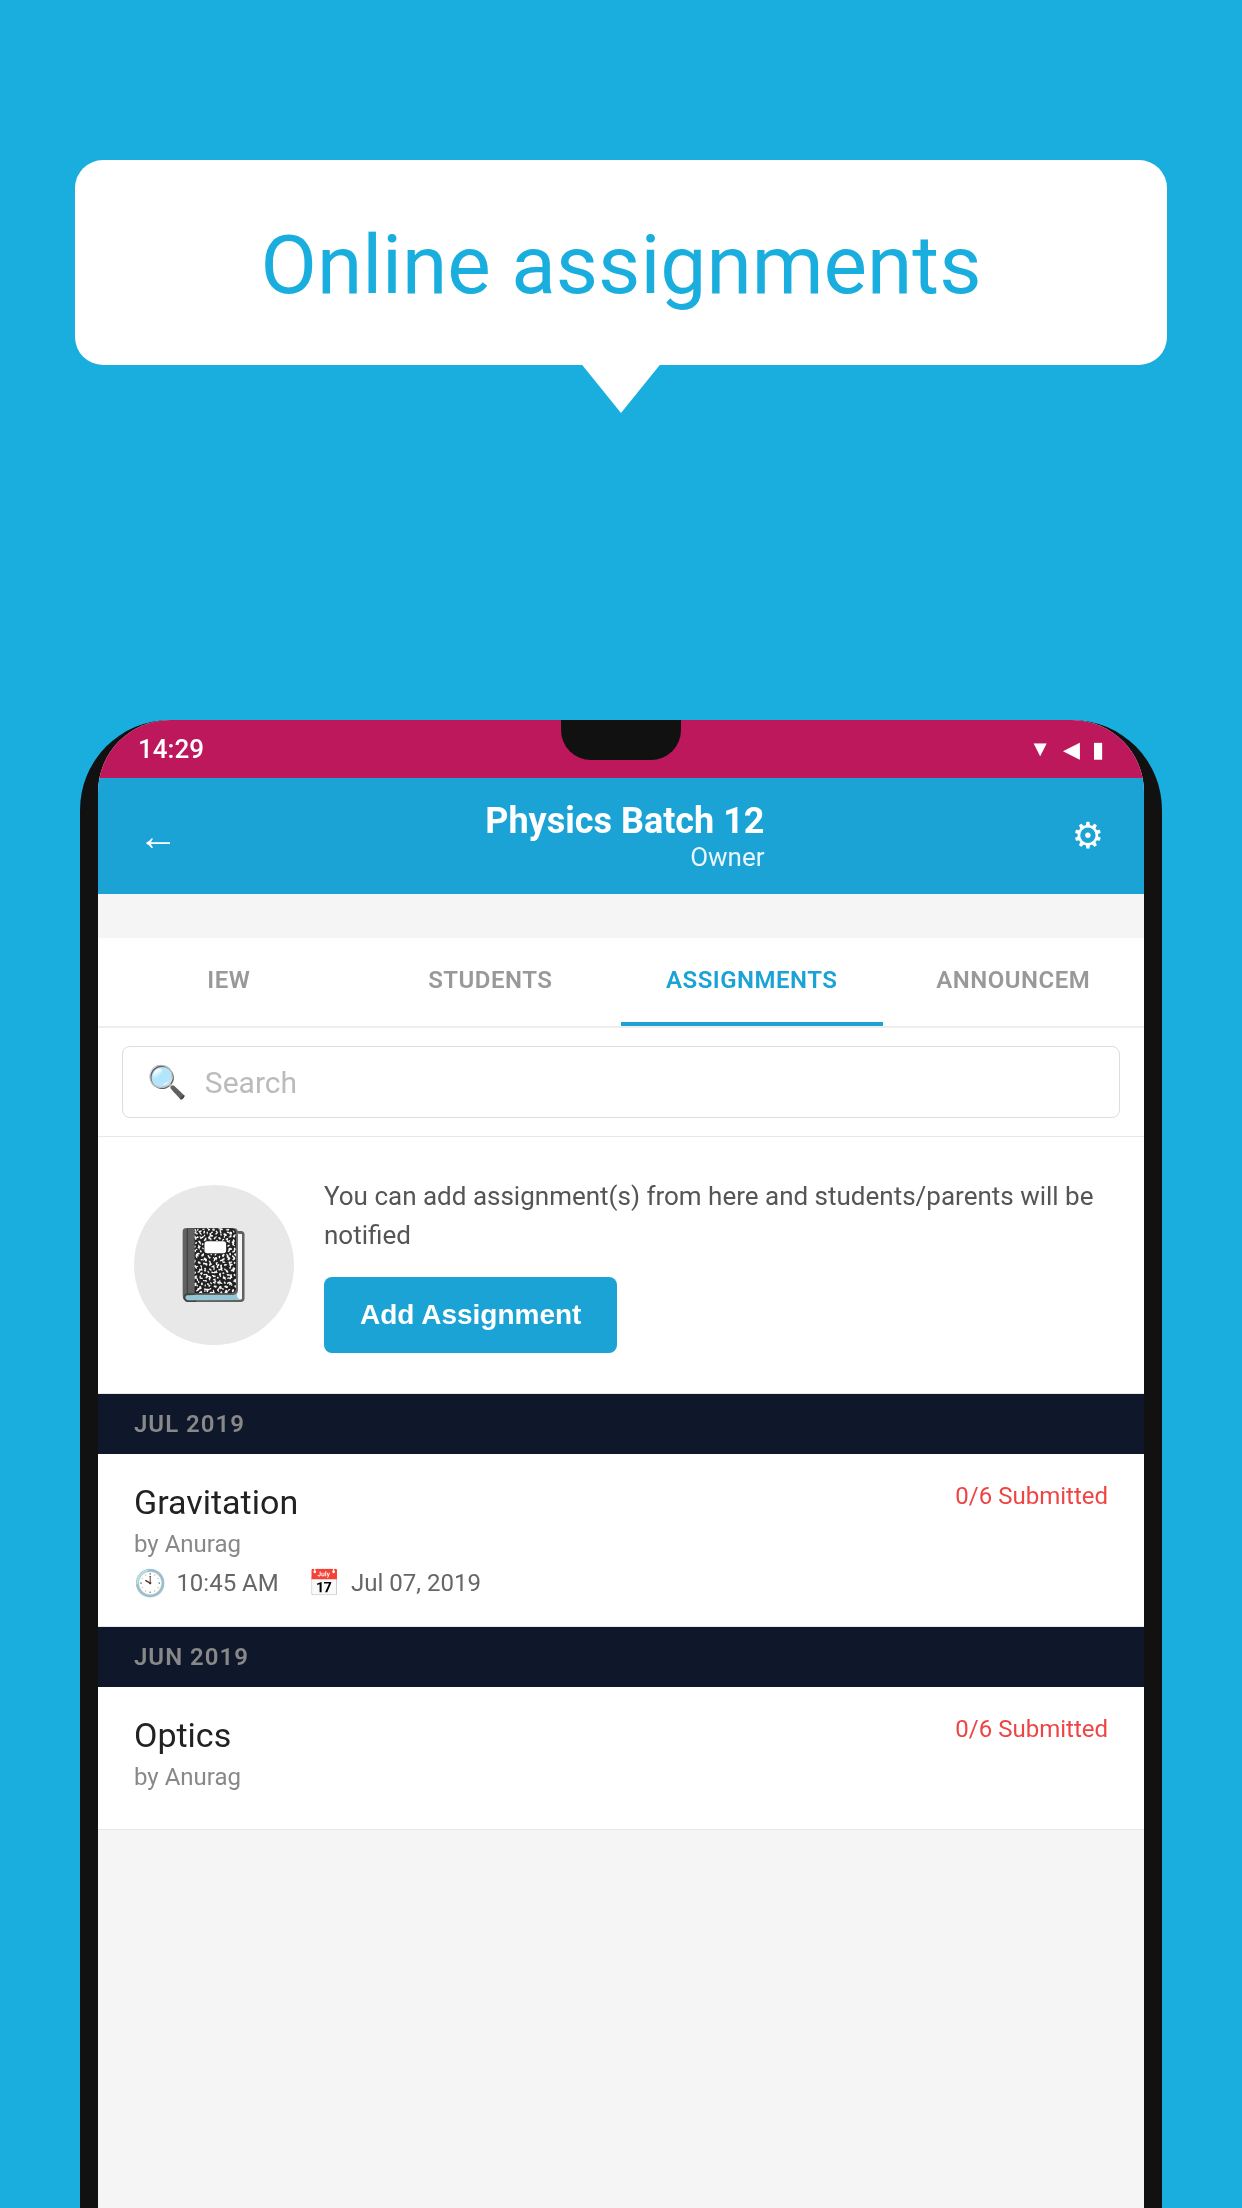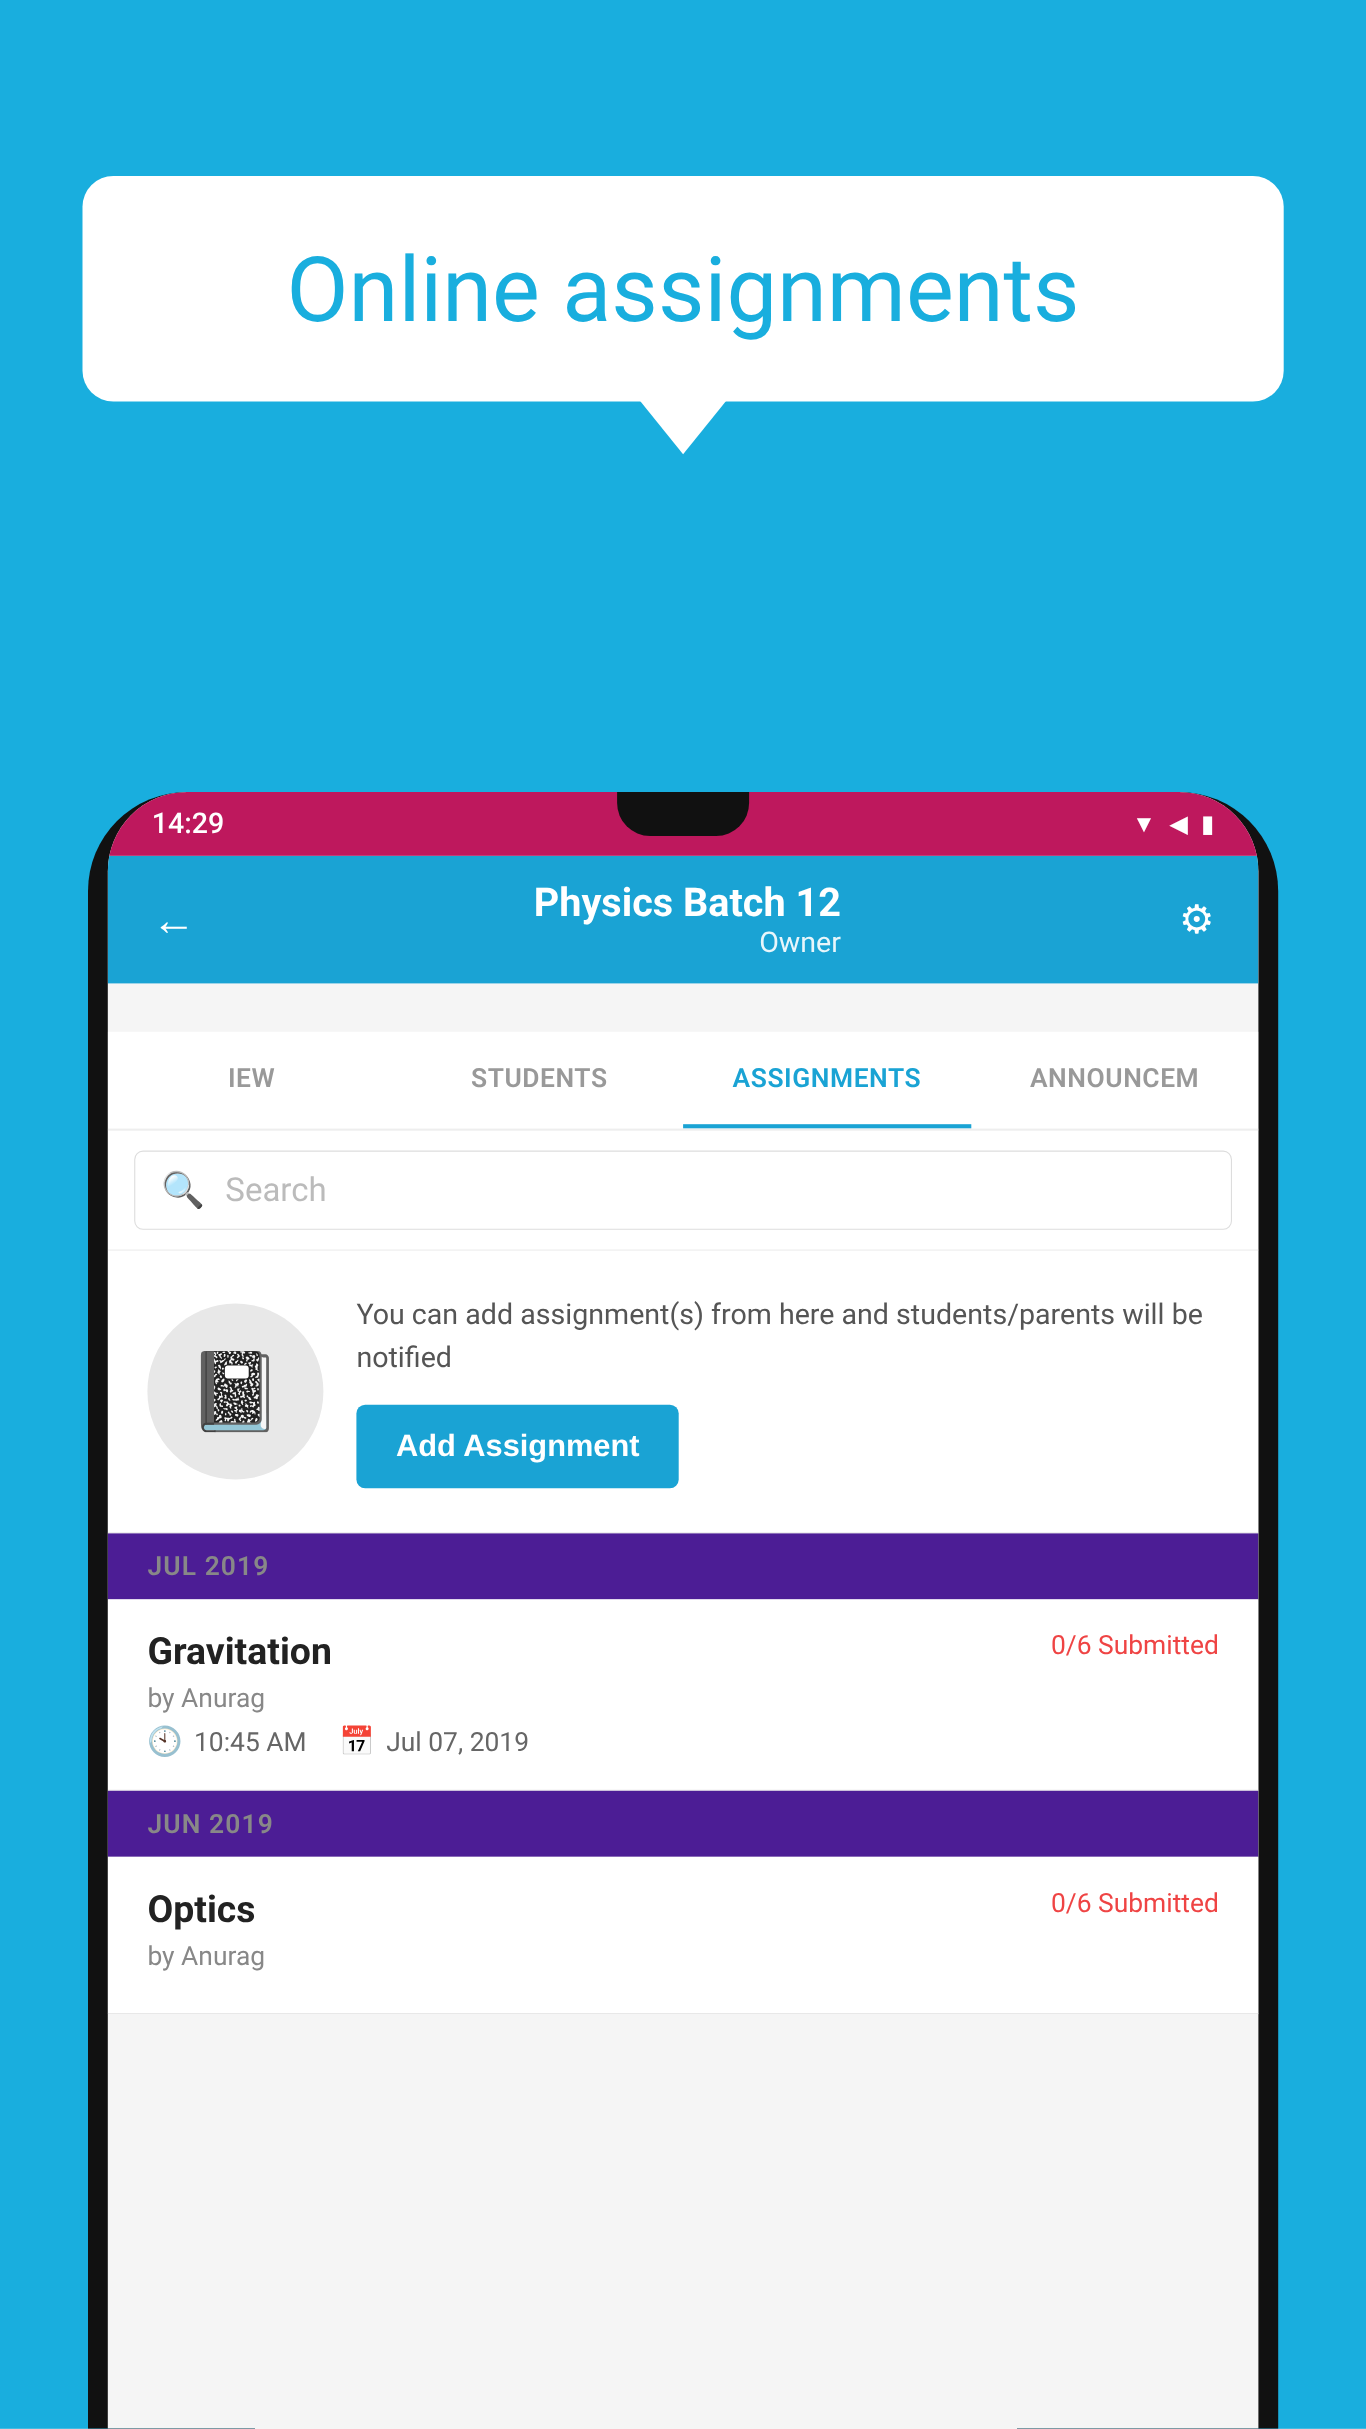--- a/index.html
+++ b/index.html
@@ -233,21 +233,21 @@
       border-radius: 8px;
       padding: 22px 36px;
       font-size: 28px;
       font-weight: 600;
       cursor: pointer;
       display: inline-block;
     }
 
     
     .month-separator {
-      background: #4c1d95;
+      background: #0f172a;
       padding: 16px 36px;
       color: #888;
       font-size: 24px;
       font-weight: 600;
       letter-spacing: 1px;
     }
 
     
     .assignment-item {
       background: white;
@@ -255,21 +255,21 @@
       border-bottom: 1px solid #e8e8e8;
     }
     .assignment-top {
       display: flex;
       justify-content: space-between;
       align-items: flex-start;
       margin-bottom: 8px;
     }
     .assignment-title {
       font-size: 34px;
-      font-weight: 700;
+      font-weight: 400;
       color: #222;
     }
     .assignment-submitted {
       font-size: 24px;
       color: #ef4444;
     }
     .assignment-by {
       font-size: 24px;
       color: #888;
       margin-bottom: 10px;

